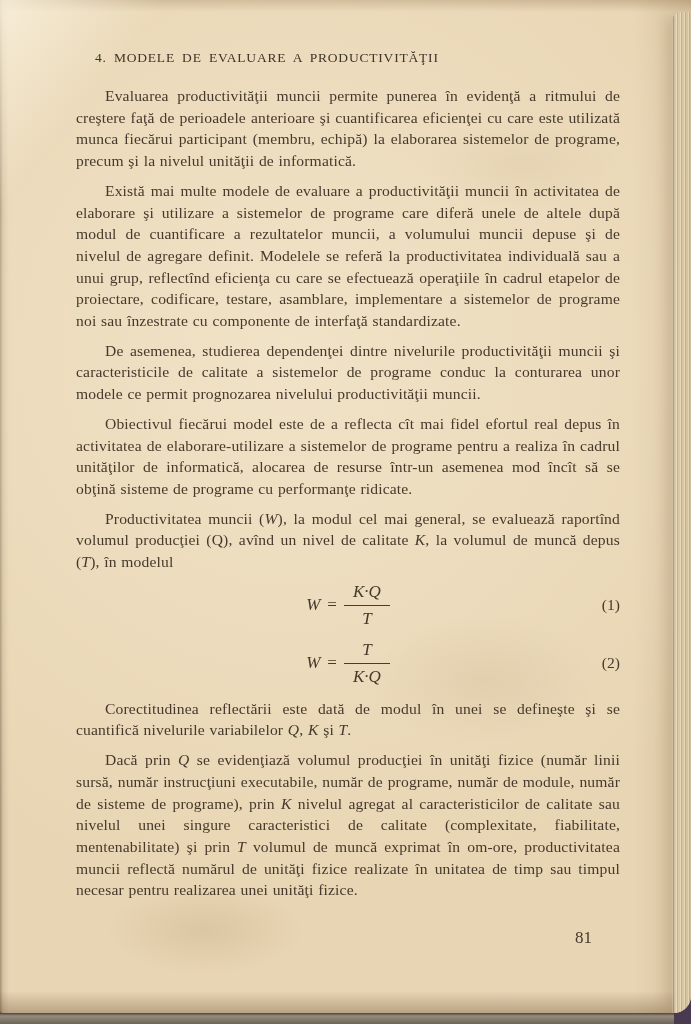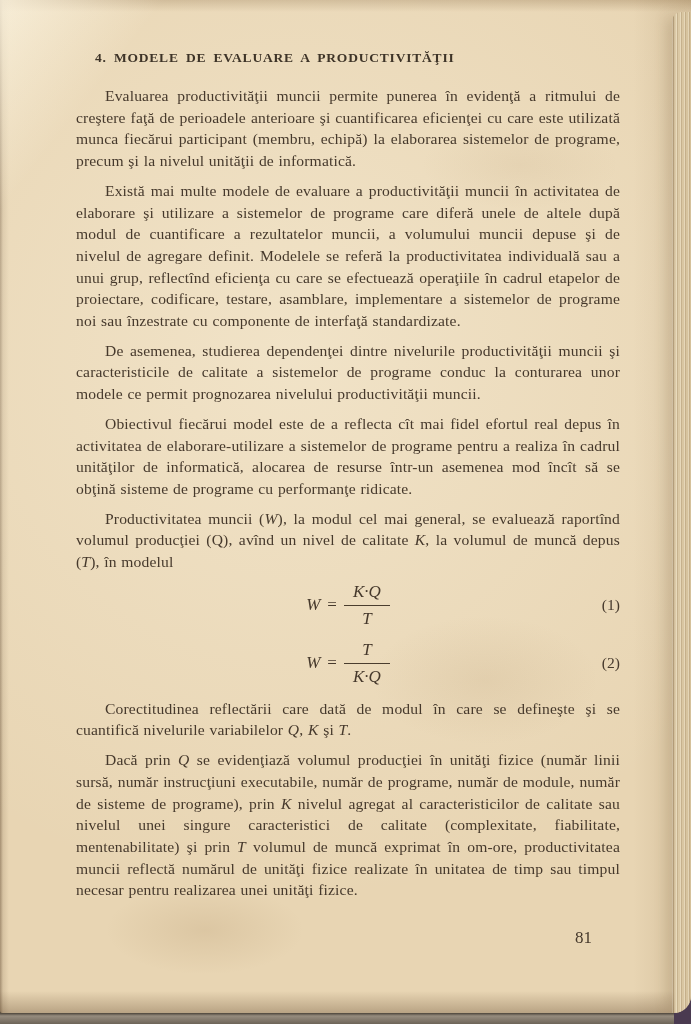--- a/index.html
+++ b/index.html
@@ -44,21 +44,21 @@
     border-top-left-radius:9px;
     box-shadow:-9px 0 14px -6px rgba(110,82,48,.35);
     background:
       repeating-linear-gradient(to right, rgba(255,248,230,.35) 0 1px, rgba(150,125,88,.30) 1px 2px, rgba(0,0,0,0) 2px 4px),
       linear-gradient(to right, rgba(120,95,62,.40) 0 1px, #ddcba8 3px, #d5c19b 100%);
   }
   
   .page { position:absolute; left:68px; top:50px; width:560px; color:#46392c; }
   .heading {
     margin:0 0 19px 27px;
-    font-size:13.5px; font-weight:bold; letter-spacing:.8px;
+    font-size:13.5px; font-weight:normal; letter-spacing:.8px;
     color:#3e3428; word-spacing:3px;
   }
   .para {
     margin:8px; font-size:15.6px; line-height:21.7px;
     text-align:justify; letter-spacing:.15px; word-spacing:.6px;
   }
   .para.indent { text-indent:29px; }
   .para i, .formula i { font-style:italic; }
   .formula { position:relative; text-align:center; margin:9px 0 11px; font-size:17px; }
   .f-body { display:inline-flex; align-items:center; }
@@ -97,19 +97,19 @@
               </span>
             </span><span class="f-tag">(1)</span></div>
           <div class="formula"><span class="f-body">
               <i class="f-lhs">W</i>
               <span class="f-eq">=</span>
               <span class="frac">
                 <span class="num"><i>T</i></span>
                 <span class="den"><i>K·Q</i></span>
               </span>
             </span><span class="f-tag">(2)</span></div>
-          <p class="para indent"><span>Corectitudinea reflectării care dată de modul în care se defineşte şi se cuantifică nivelurile variabilelor </span><i>Q</i><span>, </span><i>K</i><span> şi </span><i>T</i><span>.</span></p>
+          <p class="para indent"><span>Corectitudinea reflectării este dată de modul în unei se defineşte şi se cuantifică nivelurile variabilelor </span><i>Q</i><span>, </span><i>K</i><span> şi </span><i>T</i><span>.</span></p>
           <p class="para indent"><span>Dacă prin </span><i>Q</i><span> se evidenţiază volumul producţiei în unităţi fizice (număr linii sursă, număr instrucţiuni executabile, număr de programe, număr de module, număr de sisteme de programe), prin </span><i>K</i><span> nivelul agregat al caracteristicilor de calitate sau nivelul unei singure caracteristici de calitate (complexitate, fiabilitate, mentenabilitate) şi prin </span><i>T</i><span> volumul de muncă exprimat în om-ore, productivitatea muncii reflectă numărul de unităţi fizice realizate în unitatea de timp sau timpul necesar pentru realizarea unei unităţi fizice.</span></p>
         </div>
     </div>
     <div class="pageno">81</div>
   </div>
 </div>
 
 </body></html>

